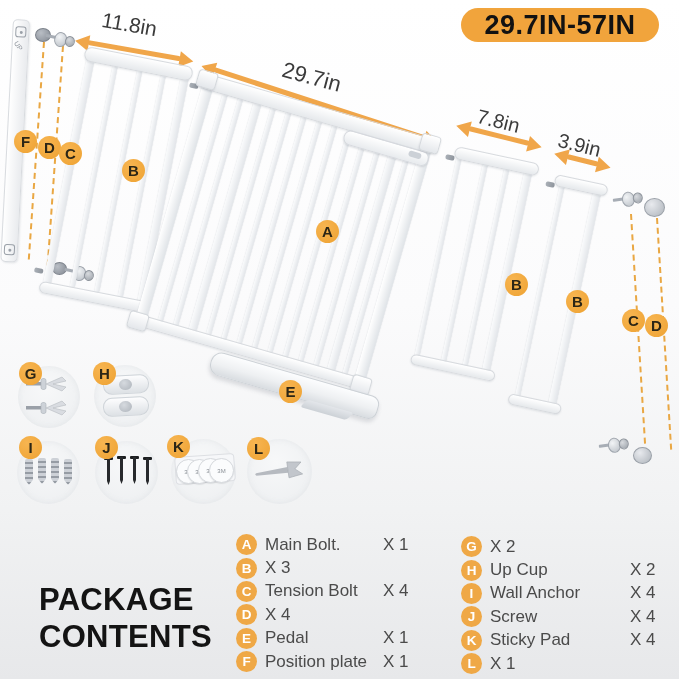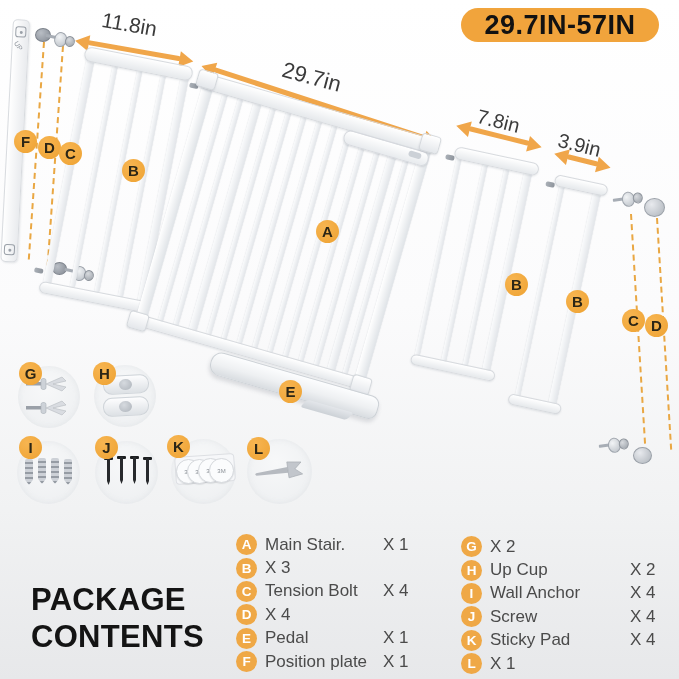--- a/index.html
+++ b/index.html
@@ -87,21 +87,21 @@
   .screw-shaft{position:absolute;width:3px;height:27px;background:#27292c;
     clip-path:polygon(0 0,100% 0,100% 85%,50% 100%,0 85%);}
   .screw-head{position:absolute;width:9px;height:3px;background:#1d1f21;border-radius:1px;}
   .pad{position:absolute;width:23px;height:23px;border-radius:50%;background:#fbfcfd;
     border:1px solid #d6d9dd;display:flex;align-items:center;justify-content:center;
     font-size:6px;color:#8a8f96;box-shadow:0 1px 1px rgba(100,105,115,.15);}
   .pad-sheet{position:absolute;width:58px;height:26px;border-radius:4px;background:#f6f7f9;
     border:1px solid #dddfe3;transform:rotate(-4deg);}
 
   
-  .pkg-title{position:absolute;left:31px;top:581px;font-size:31px;font-weight:800;color:#141414;
+  .pkg-title{position:absolute;left:39px;top:581px;font-size:31px;font-weight:800;color:#141414;
     line-height:37px;letter-spacing:.3px;}
   .pkg-list{position:absolute;z-index:20;}
   .pkg-row{display:flex;align-items:center;height:23.4px;}
   .pkg-badge{flex:0 0 21px;width:21px;height:21px;border-radius:50%;background:#EFA846;color:#fff;
     font-size:13.5px;font-weight:700;display:flex;align-items:center;justify-content:center;
     margin-right:8px;}
   .pkg-name{font-size:17px;color:#4b4b4b;}
   .pkg-list.left .pkg-name{width:118px;}
   .pkg-list.right .pkg-name{width:140px;}
   .pkg-qty{font-size:17px;color:#4b4b4b;}
@@ -288,21 +288,21 @@
   <div class="badge" style="left:247px;top:437px;">L</div>
 
   <div class="pkg-title">
     <div>PACKAGE</div>
     <div>CONTENTS</div>
   </div>
 
   <div class="pkg-list left" style="left:236px;top:533px;">
     <div class="pkg-row">
       <span class="pkg-badge">A</span>
-      <span class="pkg-name">Main Stair.</span>
+      <span class="pkg-name">Main Bolt.</span>
       <span class="pkg-qty">X 1</span>
     </div>
     <div class="pkg-row">
       <span class="pkg-badge">B</span>
       <span class="pkg-qty">X 3</span>
     </div>
     <div class="pkg-row">
       <span class="pkg-badge">C</span>
       <span class="pkg-name">Tension Bolt</span>
       <span class="pkg-qty">X 4</span>

